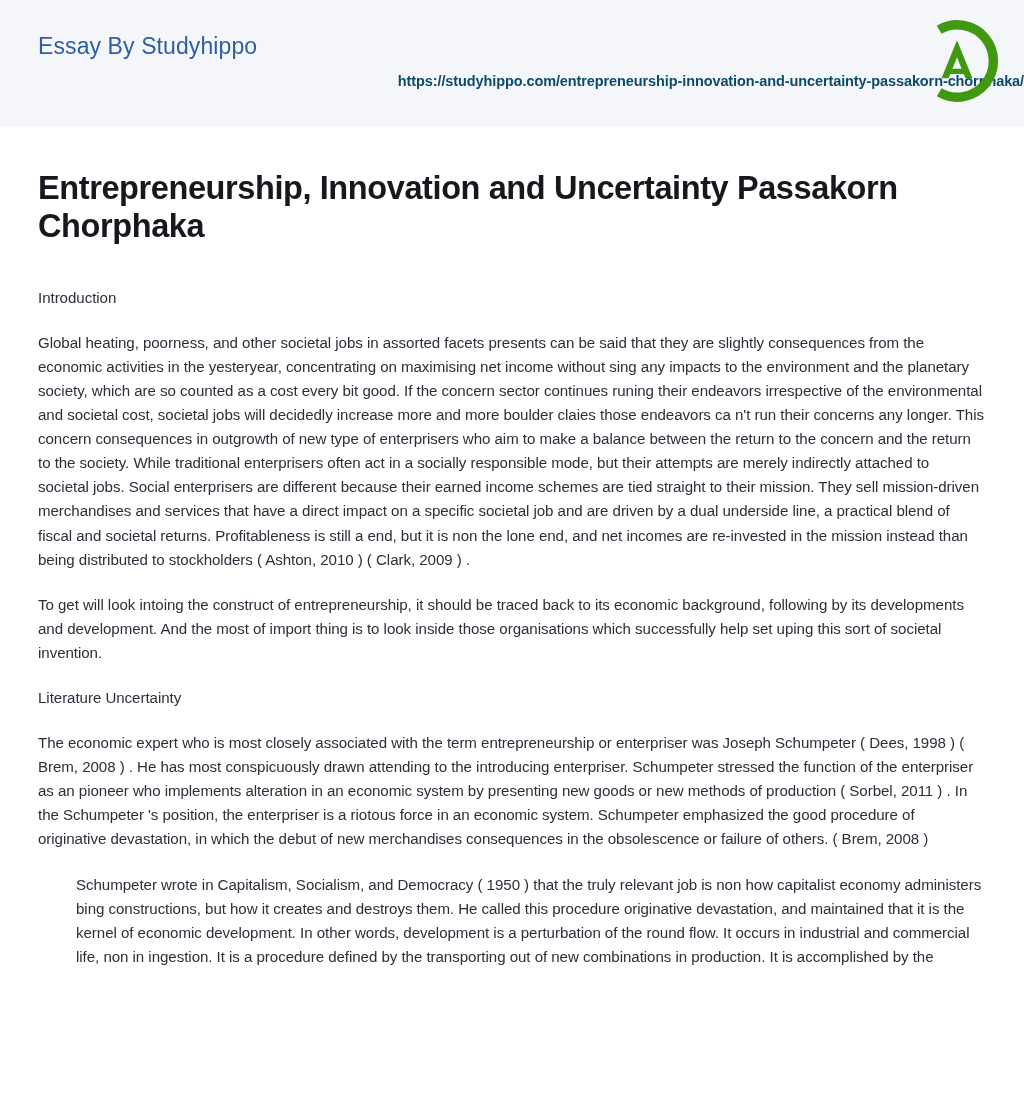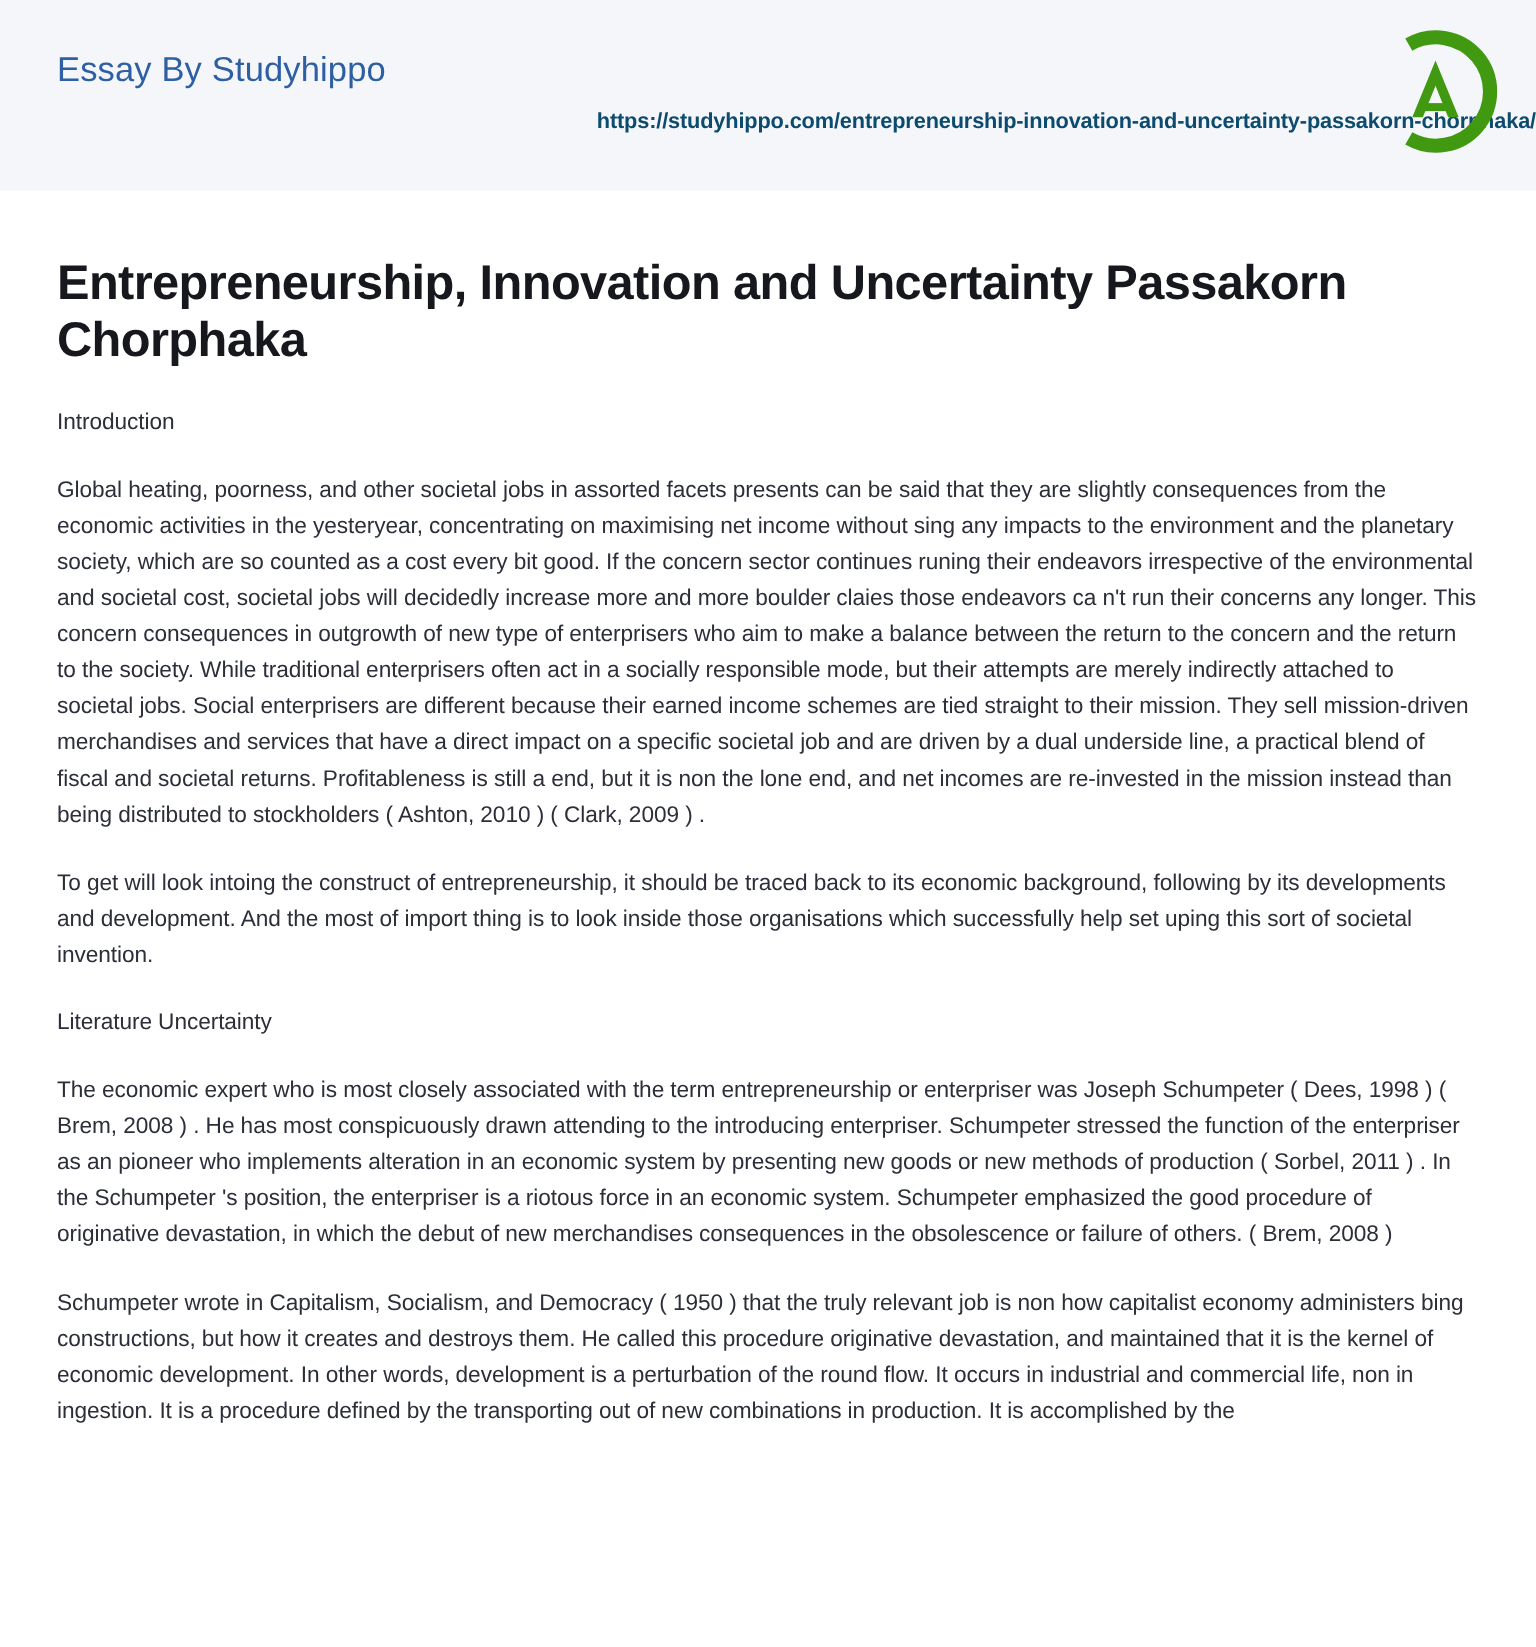--- a/index.html
+++ b/index.html
@@ -77,25 +77,26 @@
     font-size: 15.1px;
     line-height: 24.1px;
     color: #2c2f3a;
     text-align: left;
     letter-spacing: -0.05px;
   }
   .para + .para {
     margin-top: 21px;
   }
   .para--lead {
-    margin-top: 24px;
+    margin-top: 40px;
   }
   .para--clipped {
     max-height: 97px;
     overflow: hidden;
+    margin-left: 38px;
   }
 </style>
 </head>
 <body>
 
 <header class="site-header">
 
   <h1 class="brand-title">Essay By Studyhippo</h1>
 
   <div class="brand-url">https://studyhippo.com/entrepreneurship-innovation-and-uncertainty-passakorn-chorphaka/</div>

